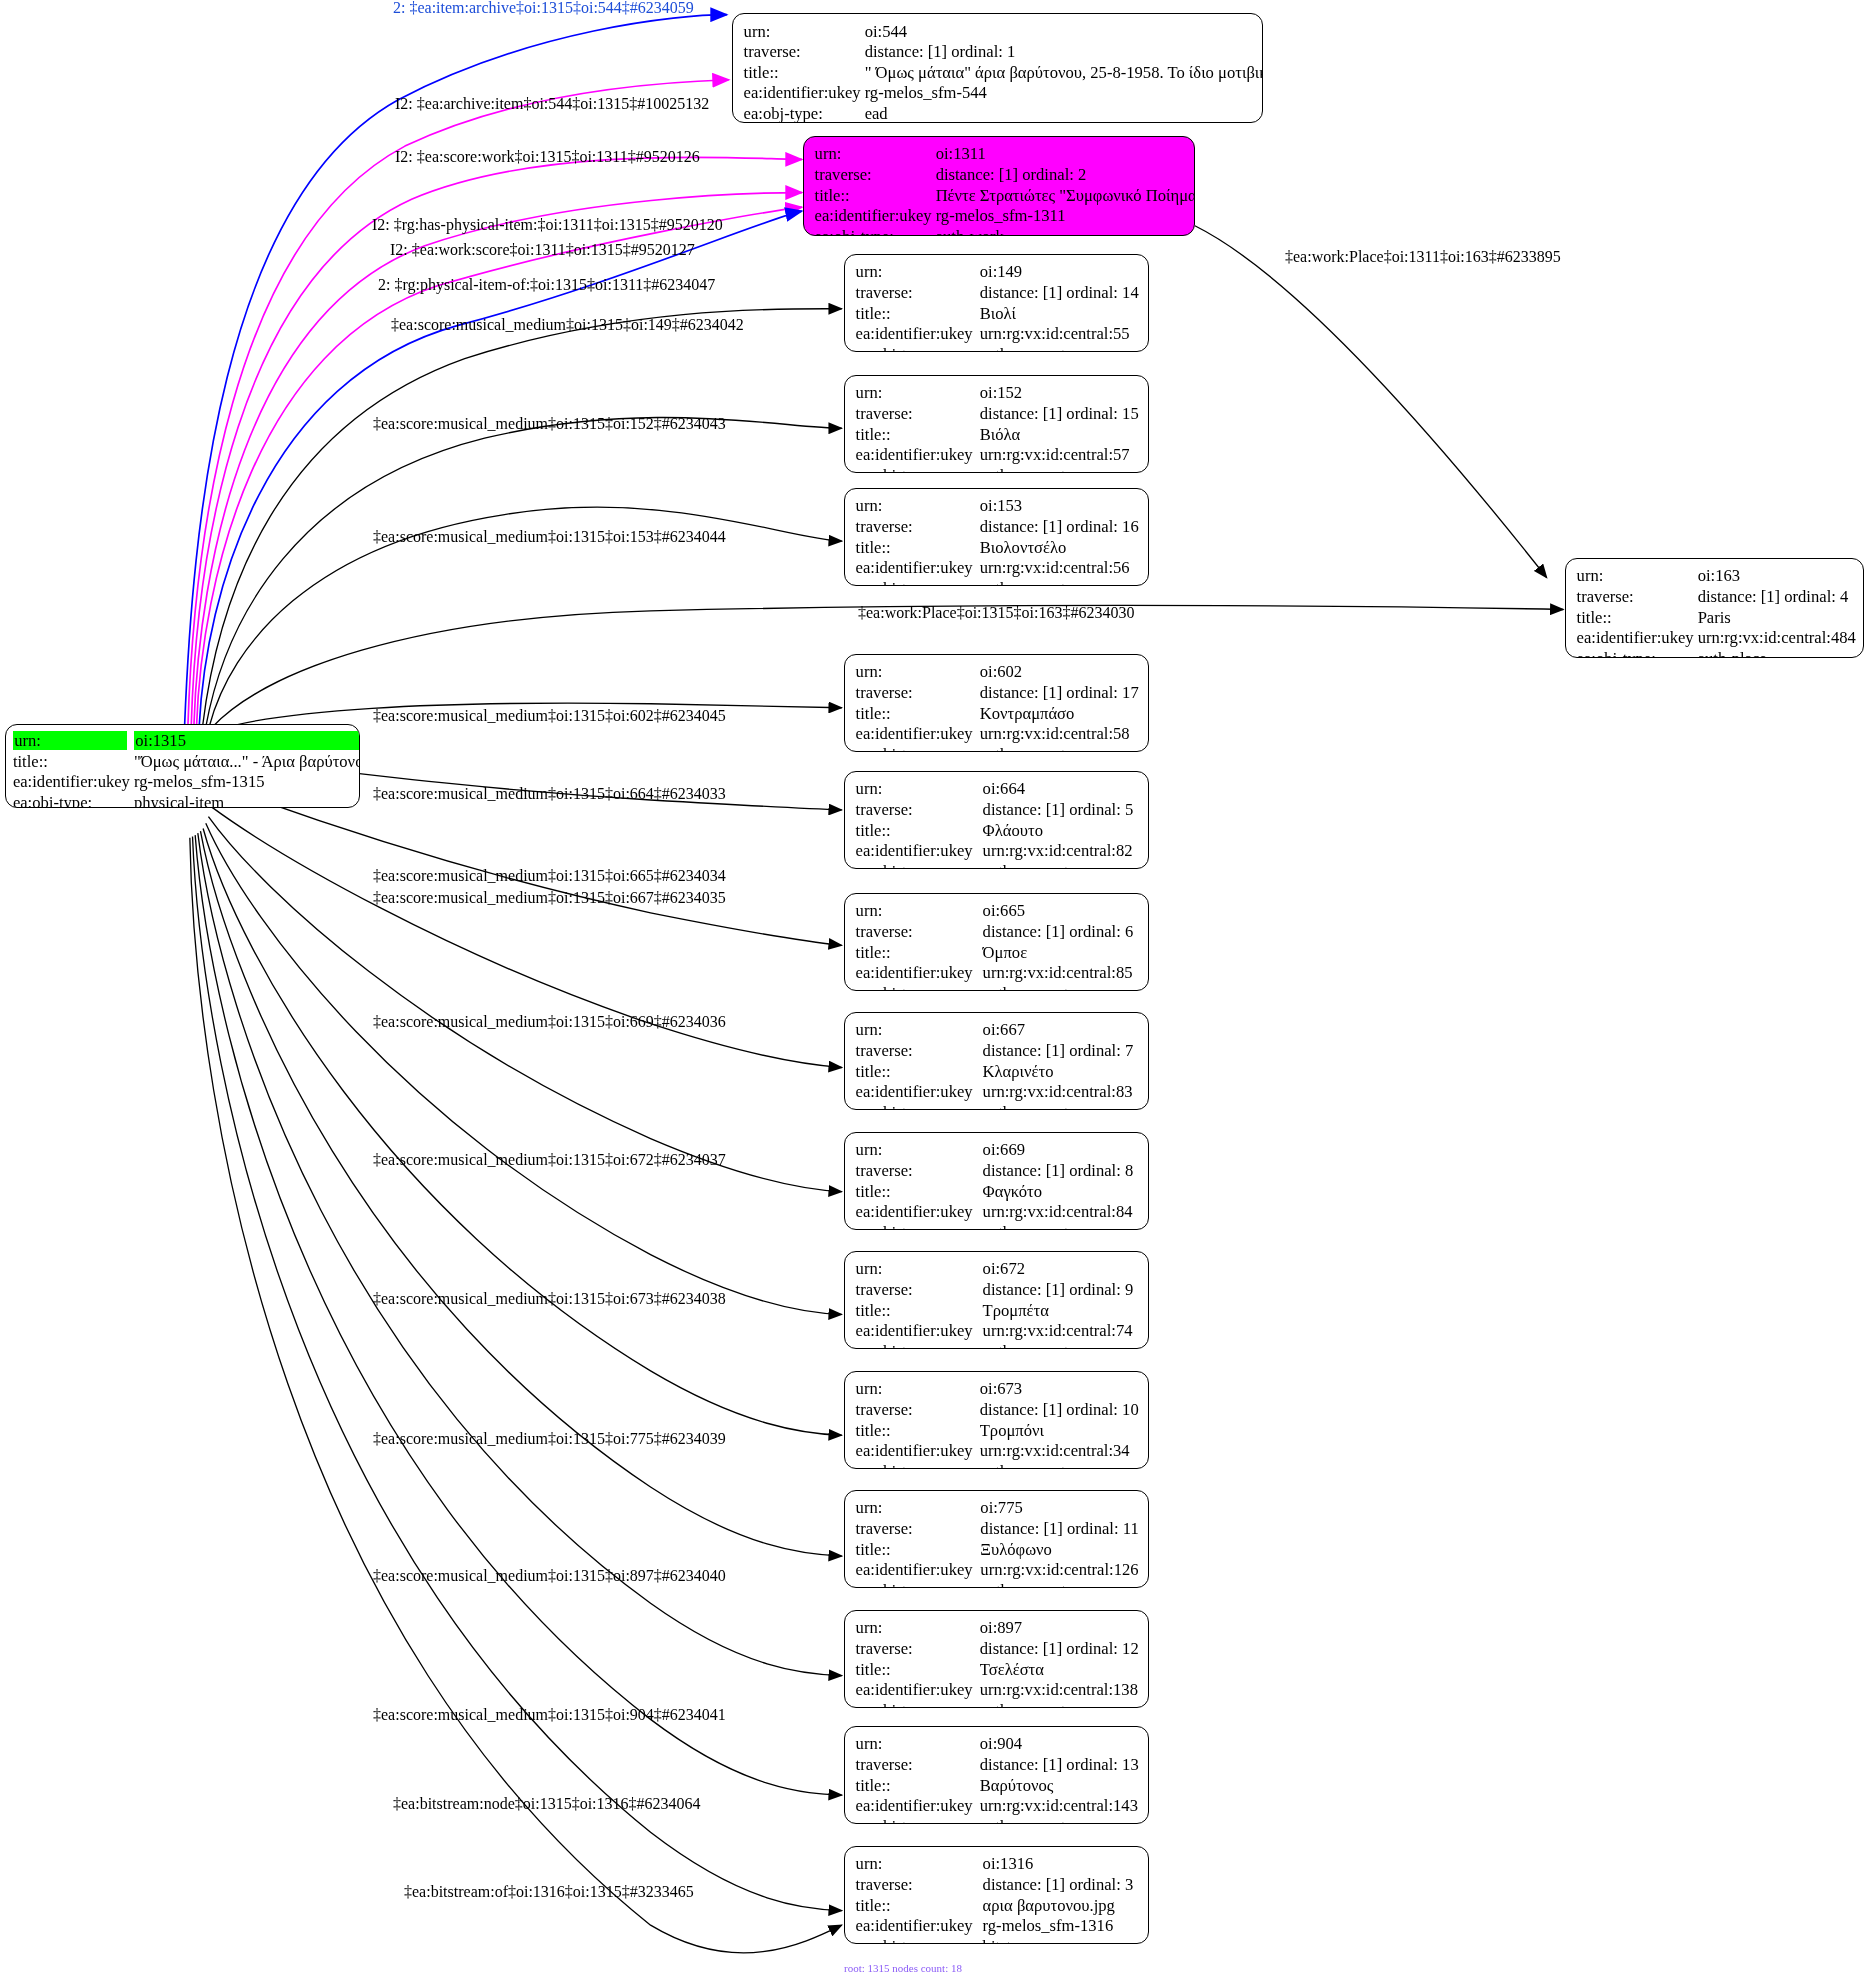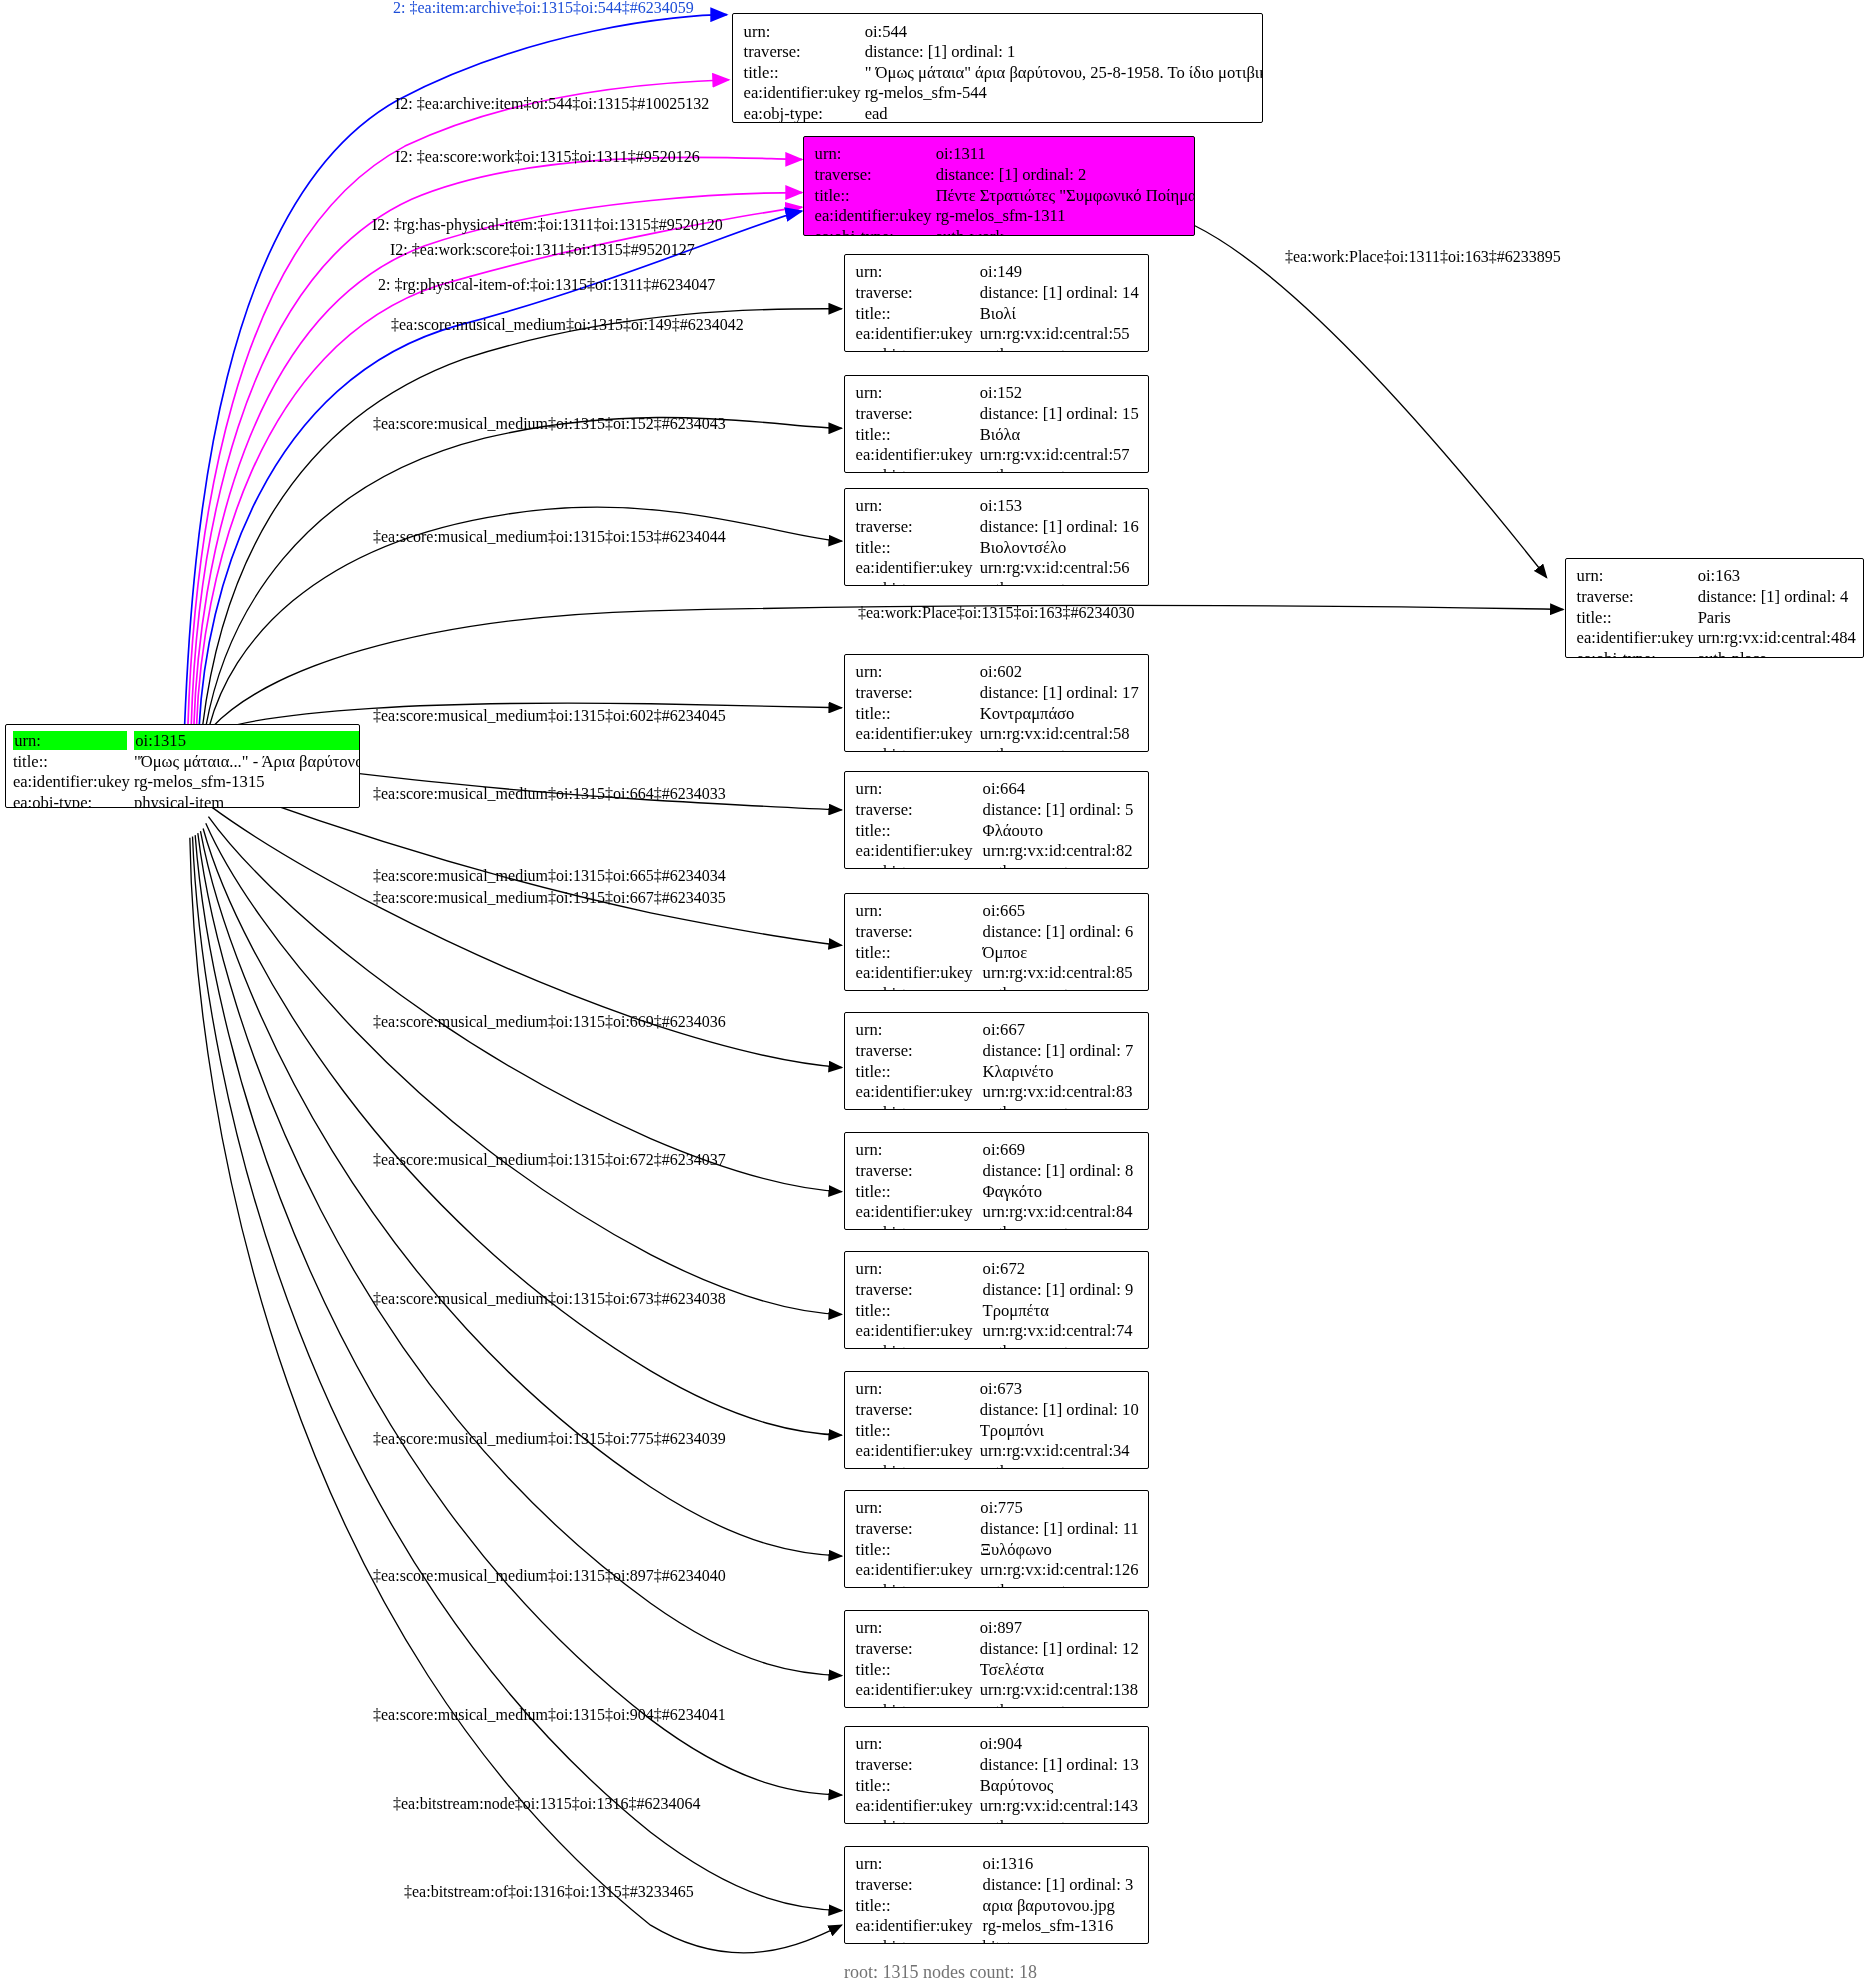--- a/index.html
+++ b/index.html
@@ -22,21 +22,21 @@
     left: 0;
     top: 0;
     width: 1870px;
     height: 1985px;
     pointer-events: none;
   }
   .node {
     position: absolute;
     box-sizing: border-box;
     border: 1.3px solid #000000;
-    border-radius: 2px;
+    border-radius: 12px;
     background: #ffffff;
     padding: 6.6px 9.3px 6.6px 10.6px;
     font-size: 16.6px;
     line-height: 1.16;
     color: #000000;
     overflow: hidden;
   }
   .node.magenta { background: #ff00ff; }
   .node table {
     border-collapse: collapse;
@@ -59,22 +59,22 @@
   .node.green-root td.k { width: 116px; }
   .edge-label {
     position: absolute;
     font-size: 16px;
     color: #000000;
     white-space: nowrap;
     line-height: 1;
   }
   .footer {
     position: absolute;
-    font-size: 18px;
-    color: #737373;
+    font-size: 11px;
+    color: #8b5cf6;
     white-space: nowrap;
   }
 </style>
 </head>
 <body>
 
 <div id="canvas">
 
   <svg id="edge-layer" viewBox="0 0 2817 2990" xmlns="http://www.w3.org/2000/svg">
     <defs>

